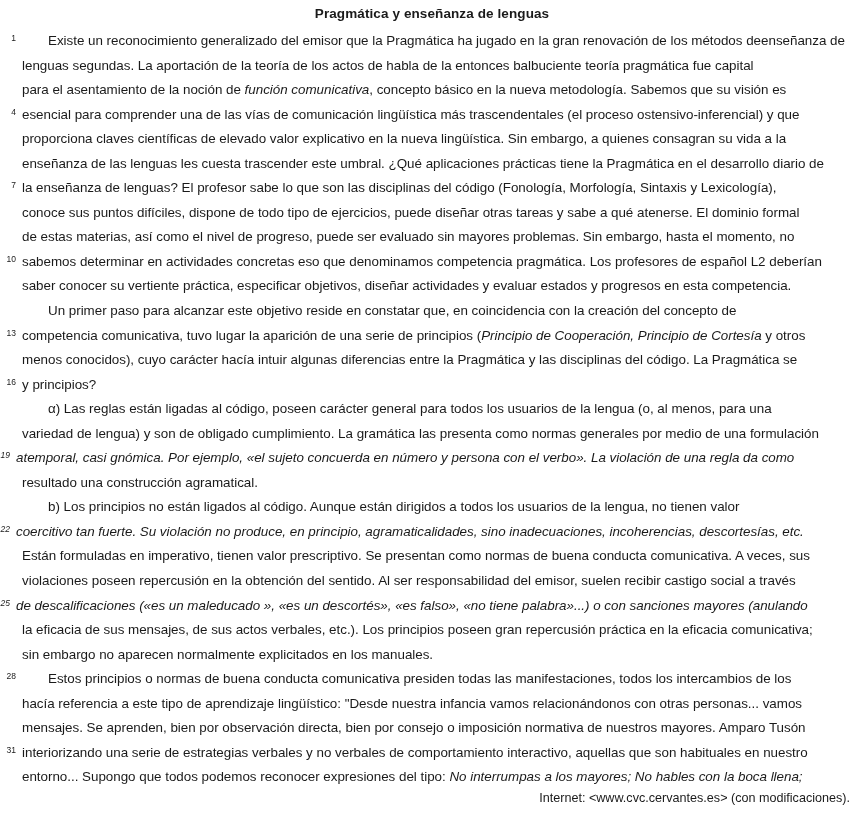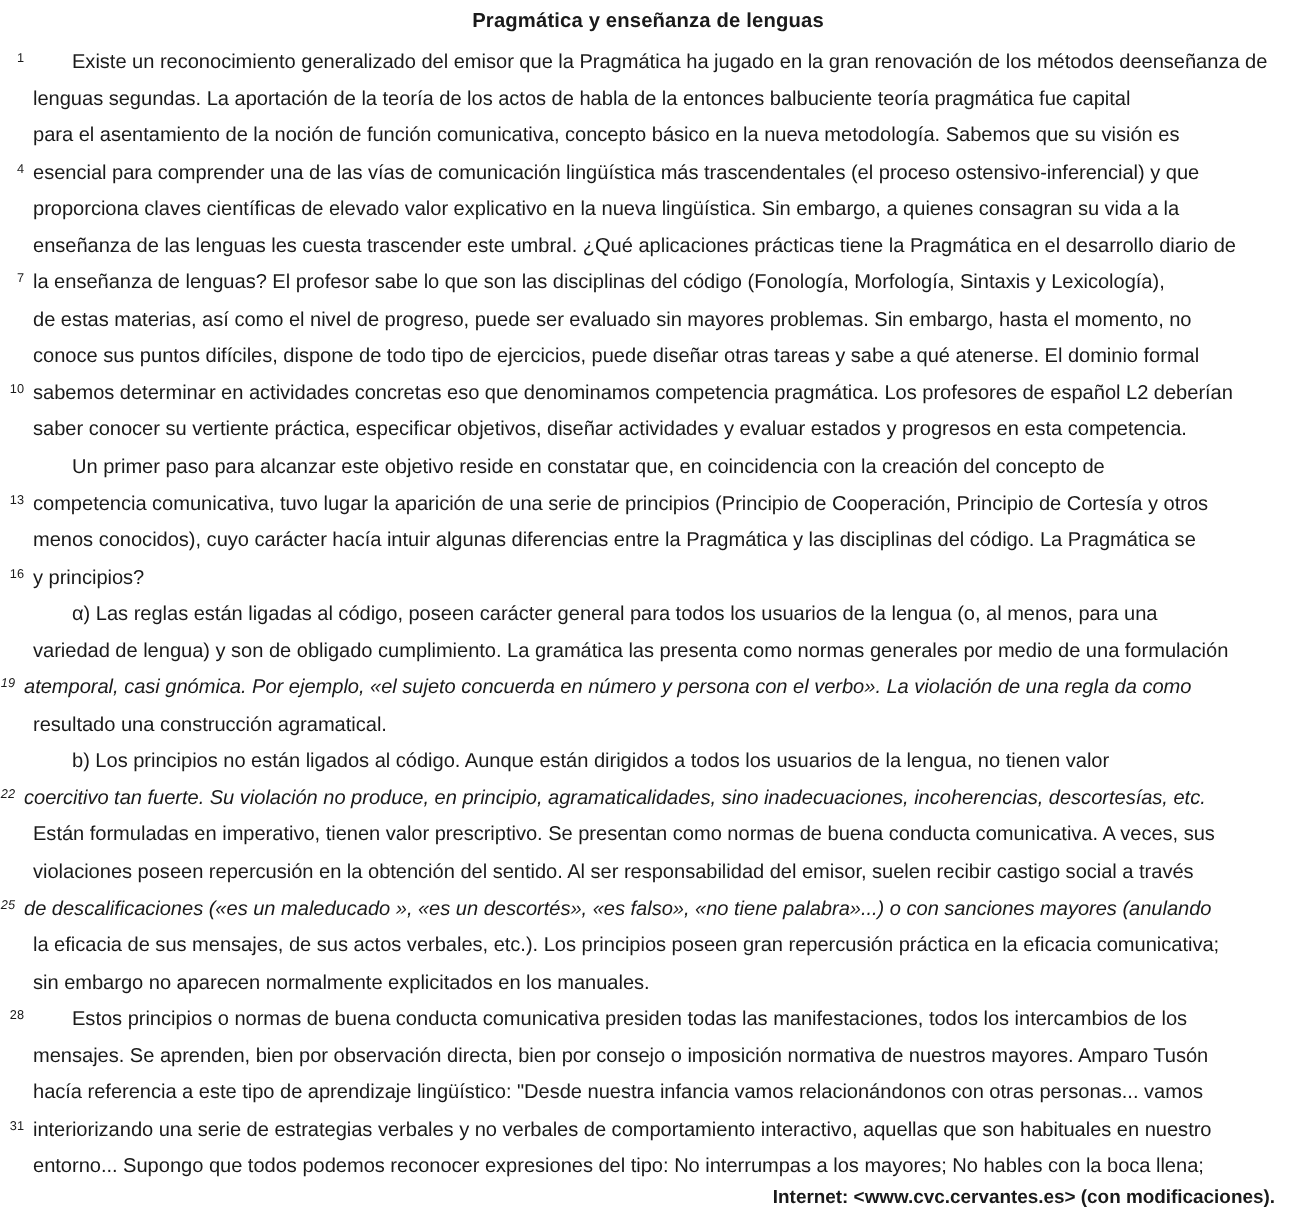--- a/index.html
+++ b/index.html
@@ -49,68 +49,68 @@
     top: 4px;
     width: 16px;
     text-align: right;
     font-size: 8.5px;
     line-height: 10px;
     color: #1a1a1a;
     font-family: "Liberation Sans", sans-serif;
   }
   .ind-1 { padding-left: 26px; }
   .ind-neg { margin-left: -6px; font-style: italic; }
-  .it { }
+  .it { font-style: italic; }
   .footer-line {
     position: absolute;
     right: 10px;
     bottom: 8px;
     font-size: 12.6px;
-    font-weight: bold;
+    font-weight: normal;
     line-height: 18px;
     white-space: nowrap;
   }
 </style>
 </head>
 <body>
 
 <div class="page">
 
   <div class="doc-title">Pragmática y enseñanza de lenguas</div>
 
   <div class="body-block">
       <div class="line ind-1"><span class="num">1</span><span>Existe un reconocimiento generalizado del emisor que la Pragmática ha jugado en la gran renovación de los métodos deenseñanza de</span></div>
       <div class="line"><span class="num"></span><span>lenguas segundas. La aportación de la teoría de los actos de habla de la entonces balbuciente teoría pragmática fue capital</span></div>
       <div class="line"><span class="num"></span><span><span>para el asentamiento de la noción de </span><span class="it">función comunicativa</span><span>, concepto básico en la nueva metodología. Sabemos que su visión es</span></span></div>
       <div class="line"><span class="num">4</span><span>esencial para comprender una de las vías de comunicación lingüística más trascendentales (el proceso ostensivo-inferencial) y que</span></div>
       <div class="line"><span class="num"></span><span>proporciona claves científicas de elevado valor explicativo en la nueva lingüística. Sin embargo, a quienes consagran su vida a la</span></div>
       <div class="line"><span class="num"></span><span>enseñanza de las lenguas les cuesta trascender este umbral. ¿Qué aplicaciones prácticas tiene la Pragmática en el desarrollo diario de</span></div>
       <div class="line"><span class="num">7</span><span>la enseñanza de lenguas? El profesor sabe lo que son las disciplinas del código (Fonología, Morfología, Sintaxis y Lexicología),</span></div>
+      <div class="line"><span class="num"></span><span>conoce sus puntos difíciles, dispone de todo tipo de ejercicios, puede diseñar otras tareas y sabe a qué atenerse. El dominio formal</span></div>
       <div class="line"><span class="num"></span><span>de estas materias, así como el nivel de progreso, puede ser evaluado sin mayores problemas. Sin embargo, hasta el momento, no</span></div>
-      <div class="line"><span class="num"></span><span>conoce sus puntos difíciles, dispone de todo tipo de ejercicios, puede diseñar otras tareas y sabe a qué atenerse. El dominio formal</span></div>
       <div class="line"><span class="num">10</span><span>sabemos determinar en actividades concretas eso que denominamos competencia pragmática. Los profesores de español L2 deberían</span></div>
       <div class="line"><span class="num"></span><span>saber conocer su vertiente práctica, especificar objetivos, diseñar actividades y evaluar estados y progresos en esta competencia.</span></div>
       <div class="line ind-1"><span class="num"></span><span>Un primer paso para alcanzar este objetivo reside en constatar que, en coincidencia con la creación del concepto de</span></div>
       <div class="line"><span class="num">13</span><span><span>competencia comunicativa, tuvo lugar la aparición de una serie de principios  (</span><span class="it">Principio de Cooperación, Principio de Cortesía</span><span> y otros</span></span></div>
       <div class="line"><span class="num"></span><span>menos conocidos), cuyo carácter hacía intuir algunas diferencias entre la Pragmática y las disciplinas del código. La Pragmática se</span></div>
       <div class="line"><span class="num">16</span><span>y principios?</span></div>
       <div class="line ind-1"><span class="num"></span><span>α) Las reglas están ligadas al código, poseen carácter general para todos los usuarios de la lengua (o, al menos, para una</span></div>
       <div class="line"><span class="num"></span><span>variedad de lengua) y son de obligado cumplimiento. La gramática las presenta como normas generales por medio de una formulación</span></div>
       <div class="line ind-neg"><span class="num">19</span><span>atemporal, casi gnómica. Por ejemplo, «el sujeto concuerda en número y persona con el verbo». La violación de una regla da como</span></div>
       <div class="line"><span class="num"></span><span>resultado una construcción agramatical.</span></div>
       <div class="line ind-1"><span class="num"></span><span>b) Los principios no están ligados al código. Aunque están dirigidos a todos los usuarios de la lengua, no tienen valor</span></div>
       <div class="line ind-neg"><span class="num">22</span><span>coercitivo tan fuerte. Su violación no produce, en principio, agramaticalidades, sino inadecuaciones, incoherencias, descortesías, etc.</span></div>
       <div class="line"><span class="num"></span><span>Están formuladas en imperativo, tienen valor prescriptivo. Se presentan como normas de buena conducta comunicativa. A veces, sus</span></div>
       <div class="line"><span class="num"></span><span>violaciones poseen repercusión en la obtención del sentido. Al ser responsabilidad del emisor, suelen recibir castigo social a través</span></div>
       <div class="line ind-neg"><span class="num">25</span><span>de descalificaciones («es un maleducado », «es un descortés», «es falso», «no tiene palabra»...) o con sanciones mayores (anulando</span></div>
       <div class="line"><span class="num"></span><span>la eficacia de sus mensajes, de sus actos verbales, etc.). Los principios poseen gran repercusión práctica en la eficacia comunicativa;</span></div>
       <div class="line"><span class="num"></span><span>sin embargo no aparecen normalmente explicitados en los manuales.</span></div>
       <div class="line ind-1"><span class="num">28</span><span>Estos principios o normas de buena conducta comunicativa presiden todas las manifestaciones, todos los intercambios de los</span></div>
+      <div class="line"><span class="num"></span><span>hacía referencia a este tipo de aprendizaje lingüístico:   "Desde nuestra infancia vamos relacionándonos con otras personas... vamos</span></div>
       <div class="line"><span class="num"></span><span>mensajes. Se aprenden, bien por observación directa, bien por consejo o imposición normativa de nuestros mayores. Amparo Tusón</span></div>
-      <div class="line"><span class="num"></span><span>hacía referencia a este tipo de aprendizaje lingüístico:   "Desde nuestra infancia vamos relacionándonos con otras personas... vamos</span></div>
       <div class="line"><span class="num">31</span><span>interiorizando una serie de estrategias verbales y no verbales de comportamiento interactivo, aquellas que son habituales en nuestro</span></div>
       <div class="line"><span class="num"></span><span><span>entorno... Supongo que todos podemos reconocer expresiones del tipo: </span><span class="it">No interrumpas a los mayores; No hables con la boca llena;</span></span></div>
       <div class="line">
         <span class="num"></span>
       </div>
     </div>
 
   <div class="footer-line">Internet: &lt;www.cvc.cervantes.es&gt; (con modificaciones).</div>
 
 </div>

